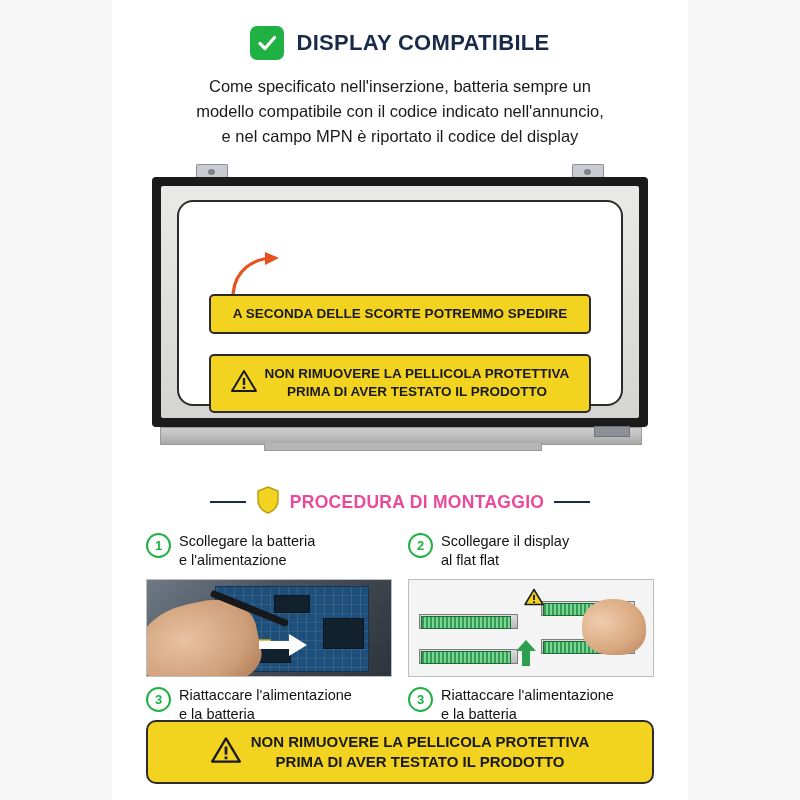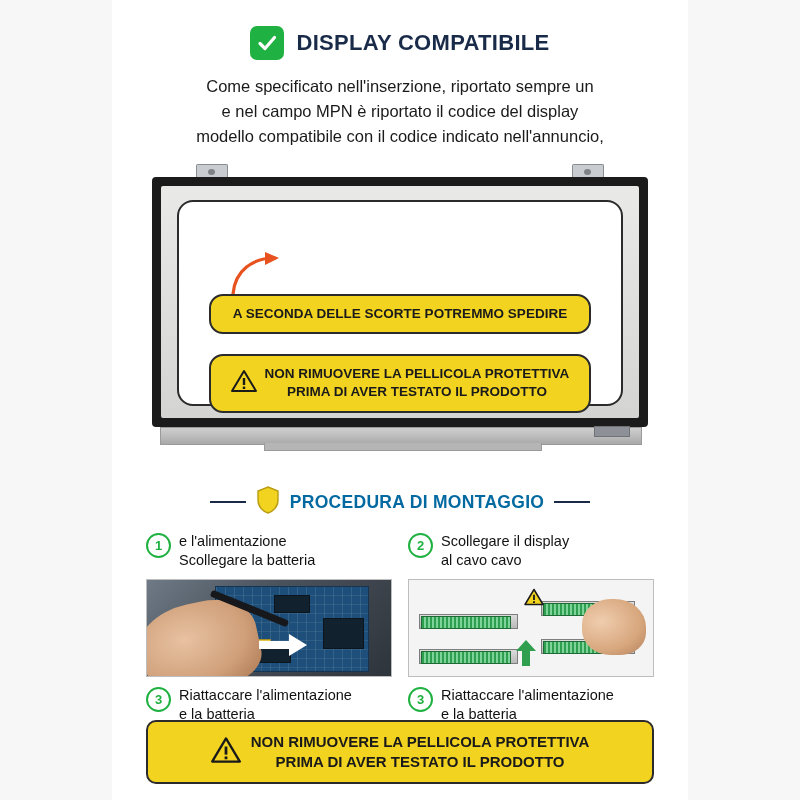--- a/index.html
+++ b/index.html
@@ -84,21 +84,21 @@
     border-radius:16px;
     box-sizing:border-box;
   }
   .arrow-curve{
     position:absolute;left:48px;top:48px;
   }
   .yellow-box{
     position:absolute;left:30px;right:30px;
     background:#f1d320;
     border:2px solid #2b2b2b;
-    border-radius:14px;
+    border-radius:5px;
     text-align:center;
     box-sizing:border-box;
     color:#1a1a1a;
     font-weight:bold;
     font-size:13.5px;
     line-height:1.35;
     padding:9px 8px;
   }
   .yellow-box.one{top:92px;}
   .yellow-box.two{top:152px;display:flex;align-items:center;justify-content:center;gap:8px;}
@@ -119,21 +119,21 @@
   
   .proc-head{
     display:flex;align-items:center;justify-content:center;gap:10px;
     margin-top:22px;
   }
   .proc-head .rule{
     height:2px;background:#1a2b4a;flex:0 0 36px;
   }
   .shield{flex:0 0 auto;}
   .proc-title{
-    font-size:17.5px;font-weight:bold;color:#0369a1;letter-spacing:.3px;
+    font-size:17.5px;font-weight:bold;color:#ec4899;letter-spacing:.3px;
   }
   .steps{
     margin:14px 34px 0 34px;
     display:grid;
     grid-template-columns:1fr 1fr;
     column-gap:16px;
     row-gap:9px;
   }
   .step-label{
     display:flex;align-items:flex-start;gap:8px;
@@ -232,23 +232,23 @@
     <div class="header">
       <span class="check-box">
         <svg width="22" height="22" viewBox="0 0 22 22" aria-hidden="true">
           <path d="M4 11.5 L9 16.5 L18.5 5.5" fill="none" stroke="#ffffff" stroke-width="3.2" stroke-linecap="round" stroke-linejoin="round"></path>
         </svg>
       </span>
       <span class="header-title">DISPLAY COMPATIBILE</span>
     </div>
 
     <div class="intro">
-      <div>Come specificato nell'inserzione, riportato sempre un</div>
+      <div>Come specificato nell'inserzione, batteria sempre un</div>
+      <div>modello compatibile con il codice indicato nell'annuncio,</div>
       <div>e nel campo MPN è riportato il codice del display</div>
-      <div>modello compatibile con il codice indicato nell'annuncio,</div>
     </div>
 
     <div class="panel-wrap">
       <div class="tab left"></div>
       <div class="tab right"></div>
 
       <div class="bezel">
         <div class="screen">
           <div class="screen-inner">
 
@@ -295,30 +295,30 @@
       </span>
       <span class="proc-title">PROCEDURA DI MONTAGGIO</span>
       <span class="rule"></span>
     </div>
 
     <div class="steps">
 
       <div class="step-label">
         <span class="num">1</span>
         <span class="step-text">
+          <span style="display:block">Scollegare la batteria</span>
           <span style="display:block">e l'alimentazione</span>
-          <span style="display:block">Scollegare la batteria</span>
         </span>
       </div>
 
       <div class="step-label">
         <span class="num">2</span>
         <span class="step-text">
           <span style="display:block">Scollegare il display</span>
-          <span style="display:block">al cavo cavo</span>
+          <span style="display:block">al flat flat</span>
         </span>
       </div>
 
       <div class="photo">
         <div class="mb">
           <div class="board"></div>
           <div class="chip" style="left:52%;top:16%;width:14%;height:16%;"></div>
           <div class="chip" style="left:72%;top:40%;width:16%;height:30%;"></div>
           <div class="chip" style="left:36%;top:70%;width:22%;height:14%;"></div>
           <div class="yel"></div>

